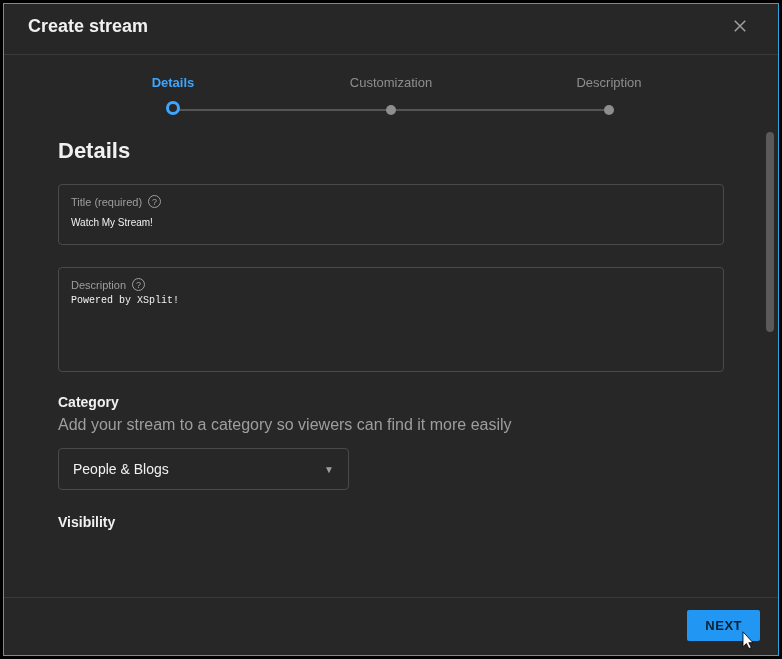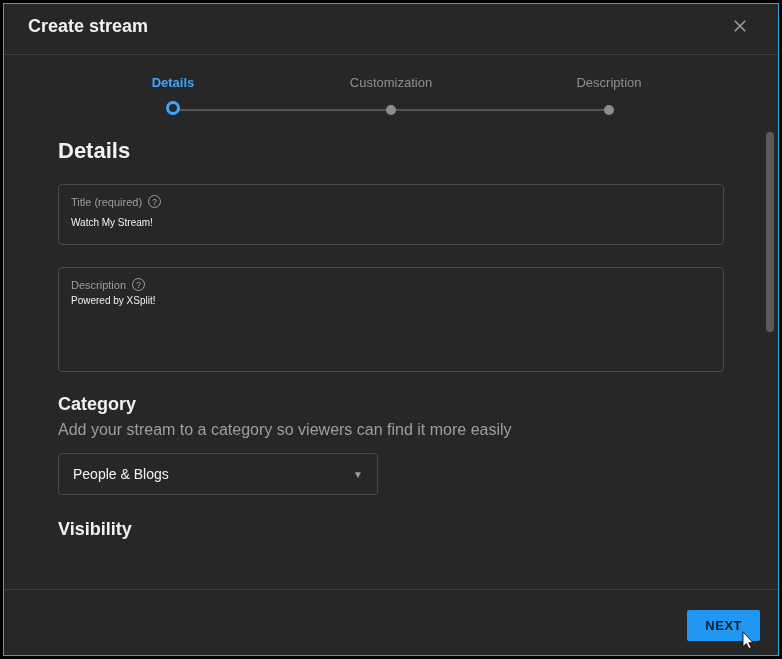--- a/index.html
+++ b/index.html
@@ -128,48 +128,48 @@
     font-size: 10px;
     color: #f1f1f1;
     background: transparent;
     border: none;
     width: 100%;
     resize: none;
     font-family: inherit;
     outline: none;
   }
   .desc-field { height: 105px; }
-  .desc-field .field-value { min-height: 90px; }
+  .desc-field .field-value { min-height: 90px; font-family: Liberation Mono, monospace; }
   .sub-h {
-    font-size: 18px;
+    font-size: 14px;
     font-weight: 700;
     color: #f1f1f1;
     margin-bottom: 6px;
   }
   .sub-hint {
     font-size: 16px;
     color: #9e9e9e;
     margin-bottom: 14px;
   }
   .select {
     border: 1px solid #4a4a4a;
     border-radius: 4px;
     padding: 12px 14px;
-    width: 320px;
+    width: 291px;
     display: flex;
     align-items: center;
     cursor: pointer;
     margin-bottom: 24px;
   }
   .select-val { flex: 1; font-size: 14px; color: #f1f1f1; }
   .select-caret { color: #9e9e9e; font-size: 10px; }
 
   .footer {
     border-top: 1px solid #3a3a3a;
-    padding: 20px 18px 14px 18px;
+    padding: 12px 18px 14px 18px;
     display: flex;
     justify-content: flex-end;
     position: relative;
   }
   .next-btn {
     background: #2196f3;
     color: #0a2233;
     font-size: 13px;
     font-weight: 600;
     padding: 8px 18px;

